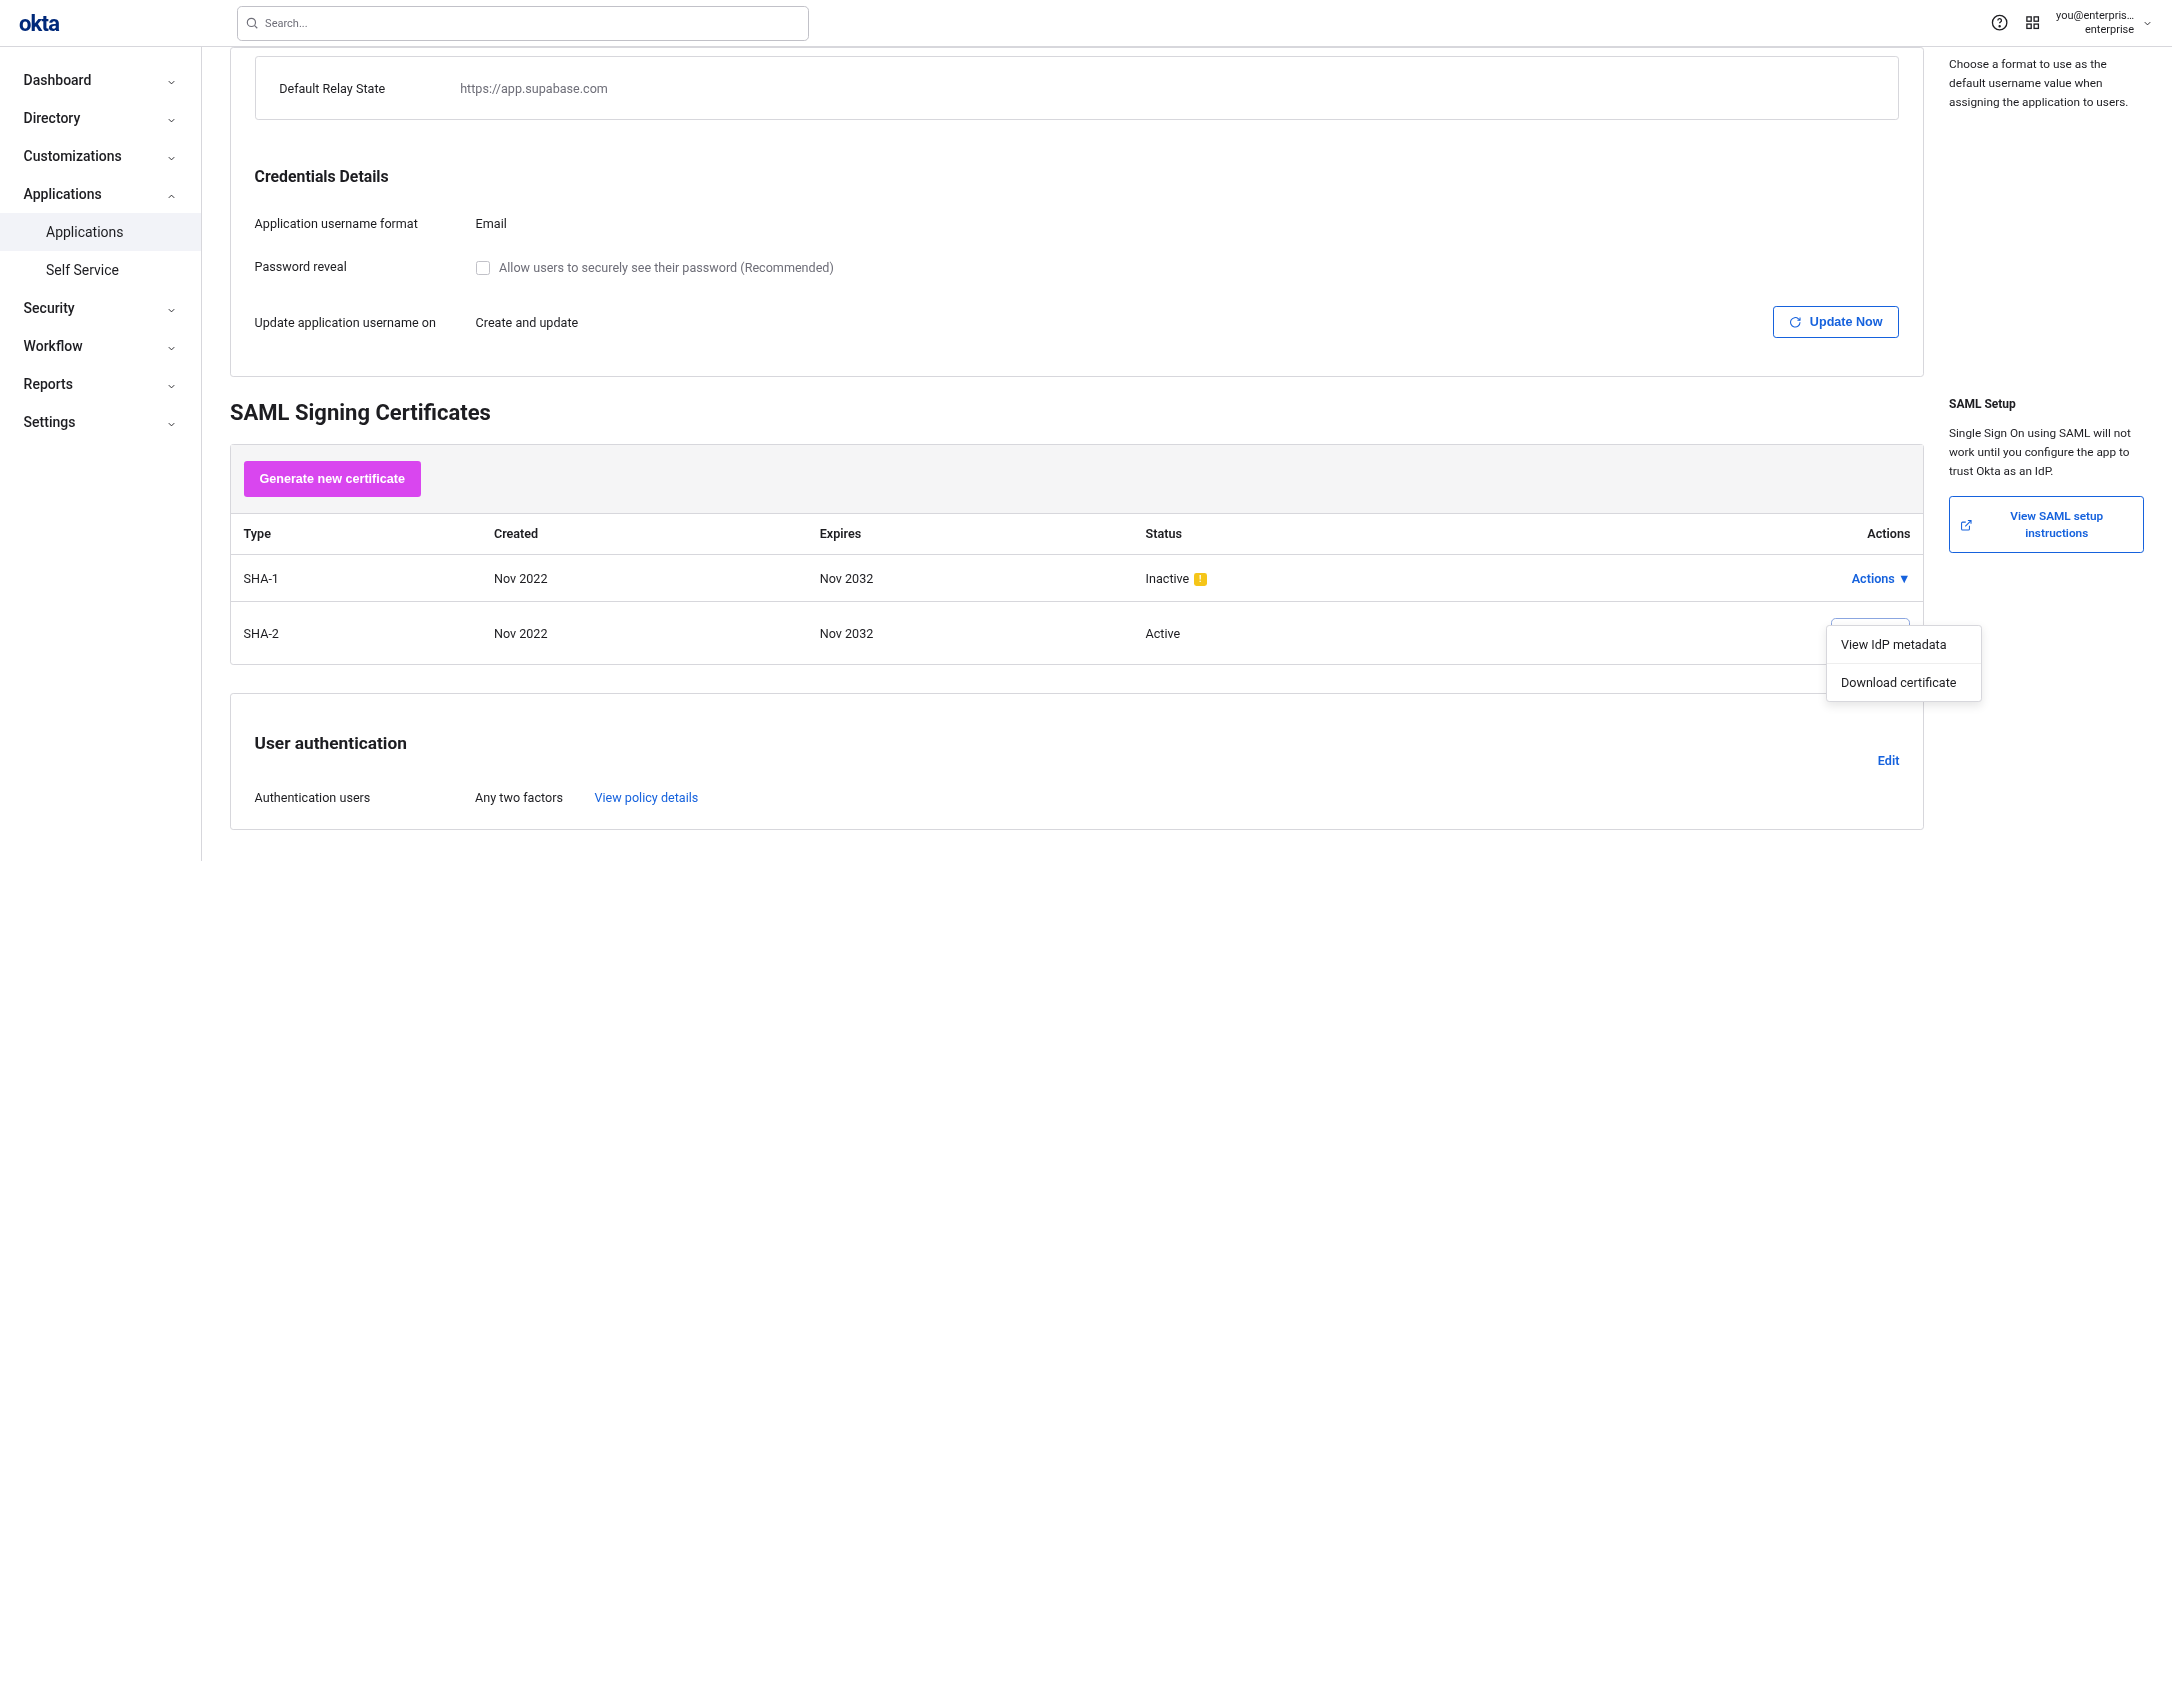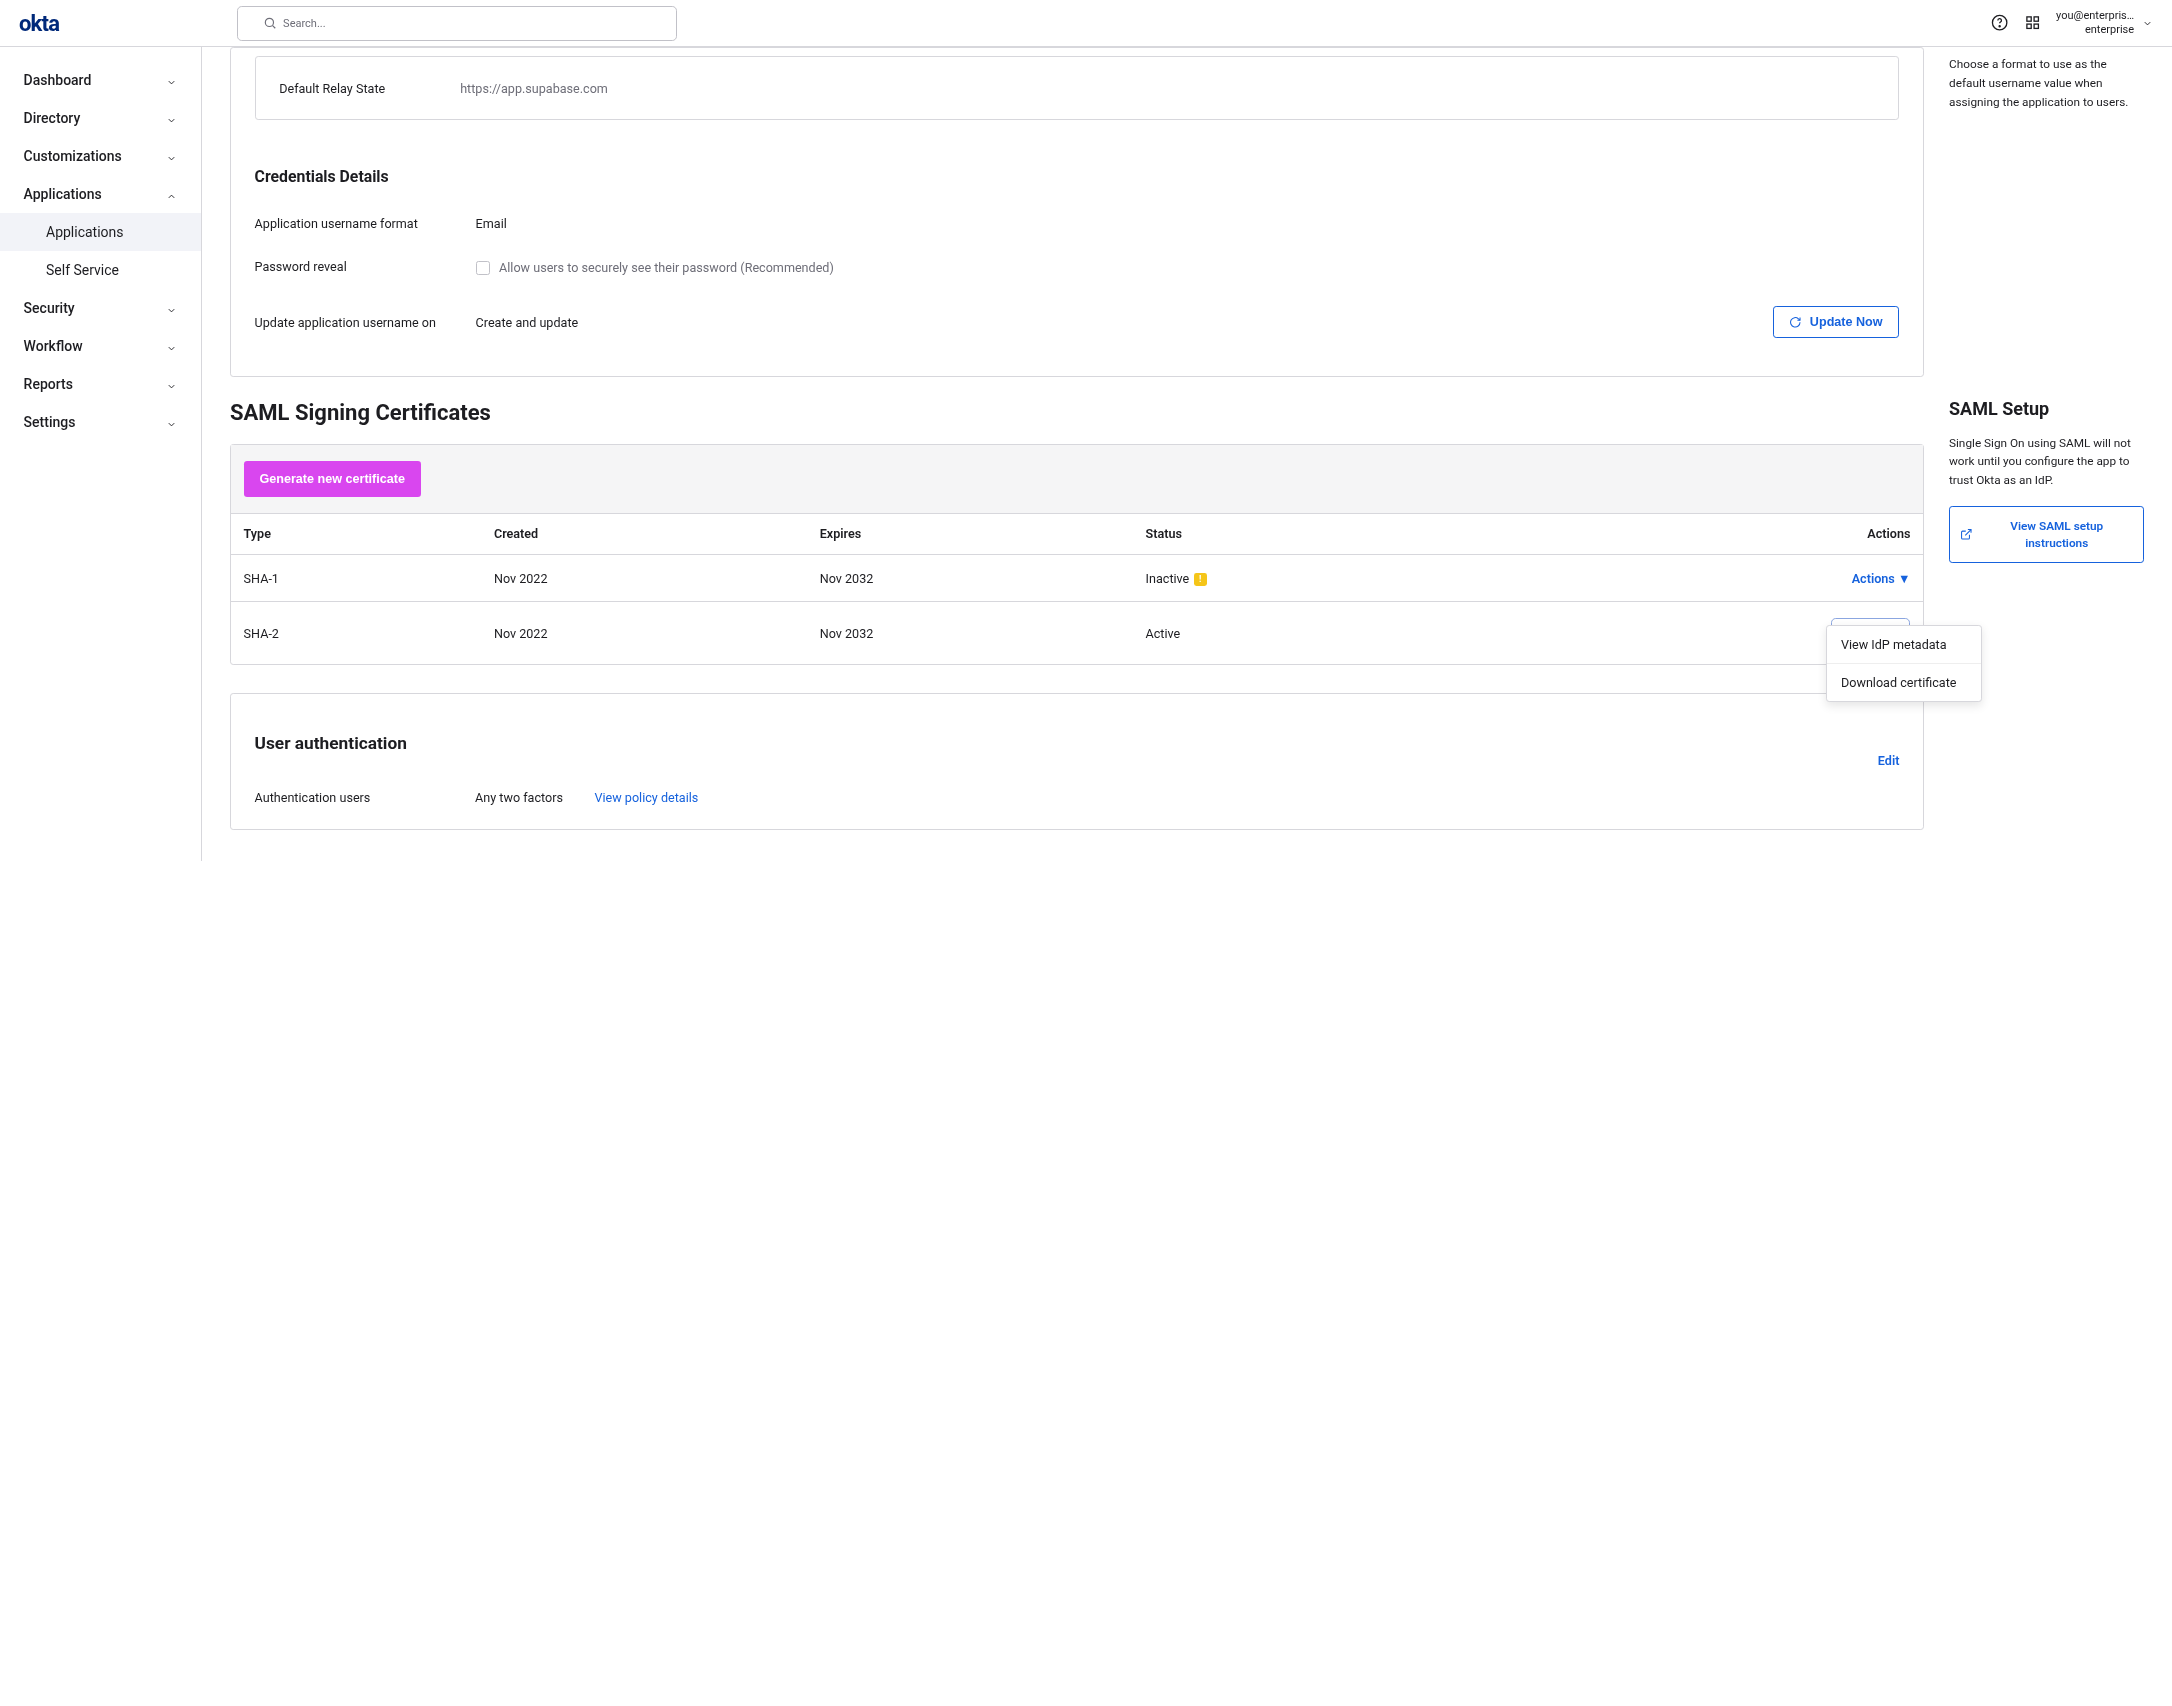--- a/index.html
+++ b/index.html
@@ -1,21 +1,21 @@
 <!DOCTYPE html>
 <html style="font-size:12.6px"><head>
 <meta charset="utf-8">
 <style>
 * { box-sizing: border-box; margin: 0; padding: 0; }
 body { font-family: -apple-system, BlinkMacSystemFont, "Segoe UI", Roboto, sans-serif; color: #1d1d21; font-size: 11px; background: #fff; }
 
 .topbar { display: flex; align-items: center; height: 47px; border-bottom: 0.8px solid #d7d7dc; padding: 0 19px; gap: 12.6px; }
 .logo { font-weight: 700; font-size: 22px; color: #00297a; letter-spacing: -0.8px; }
 .search-wrap { flex: 0 0 auto; margin-left: 165px; }
-.search { display: flex; align-items: center; width: 440px; height: 35px; border: 0.8px solid #c1c1c8; border-radius: 4.7px; padding: 0 25px; color: #6e6e78; }
+.search { display: flex; align-items: center; width: 572px; height: 35px; border: 0.8px solid #c1c1c8; border-radius: 4.7px; padding: 0 7px; color: #6e6e78; }
 .search svg { width: 14px; height: 14px; margin-right: 6.3px; }
 .top-right { display: flex; align-items: center; gap: 14px; margin-left: auto; }
 .icon-btn { display: flex; align-items: center; justify-content: center; width: 19px; height: 19px; color: #1d1d21; }
 .icon-btn svg { width: 17.3px; height: 17.3px; }
 .user-block { display: flex; align-items: center; gap: 7.9px; font-size: 11px; }
 .user-text { text-align: right; line-height: 1.3; }
 .user-text .email { max-width: 102px; overflow: hidden; text-overflow: ellipsis; white-space: nowrap; display: block; }
 .user-text .org { color: #1d1d21; }
 
 .layout { display: flex; }
@@ -70,21 +70,21 @@
 .dropdown { position: absolute; background: #fff; border: 0.8px solid #d7d7dc; border-radius: 3.2px; box-shadow: 0 3.2px 9.5px rgba(0,0,0,0.1); width: 156px; }
 .dropdown-item { padding: 11px 14px; font-size: 12.6px; border-bottom: 0.8px solid #eee; cursor: pointer; }
 .dropdown-item:last-child { border-bottom: none; }
 
 .auth-panel { border: 0.8px solid #d7d7dc; border-radius: 3.2px; padding: 23.6px; margin-top: 28px; }
 .auth-header { display: flex; justify-content: space-between; align-items: center; margin-bottom: 22px; }
 .auth-title { font-size: 17.3px; font-weight: 700; }
 .auth-row { display: flex; align-items: center; font-size: 12.6px; gap: 31.5px; }
 .auth-row .lbl { width: 189px; }
 
-.side-title { font-size: 18px; font-weight: 700; margin-bottom: 9.5px; }
+.side-title { font-size: 12px; font-weight: 700; margin-bottom: 9.5px; }
 .setup-btn-wrap { margin-top: 15.8px; }
 .setup-btn { display: flex; align-items: center; justify-content: center; gap: 7.9px; border: 0.8px solid #1662dd; color: #1662dd; padding: 11px 9.5px; border-radius: 3.2px; font-weight: 600; text-align: center; line-height: 1.4; cursor: pointer; }
 .setup-btn svg { width: 12.6px; height: 12.6px; flex-shrink: 0; }
 
 .cert-wrap { position: relative; }
 th.actions-col, td.actions-col { text-align: right; padding-right: 12.6px; }
 </style>
 </head>
 <body>
 

